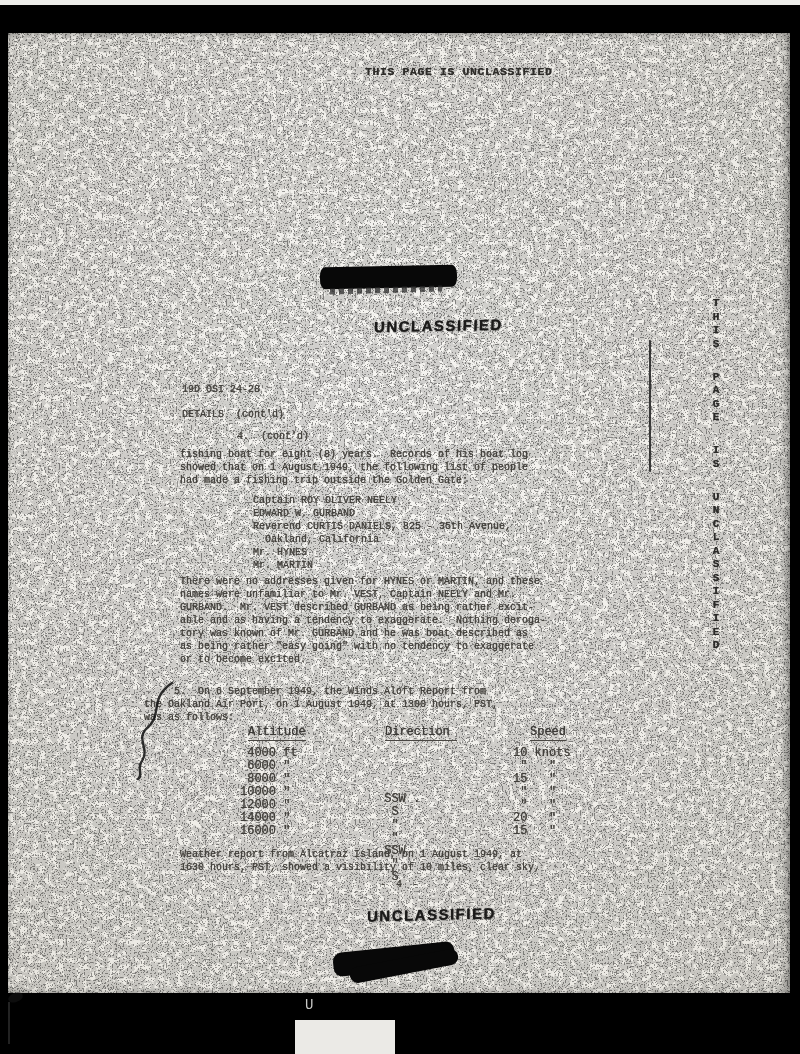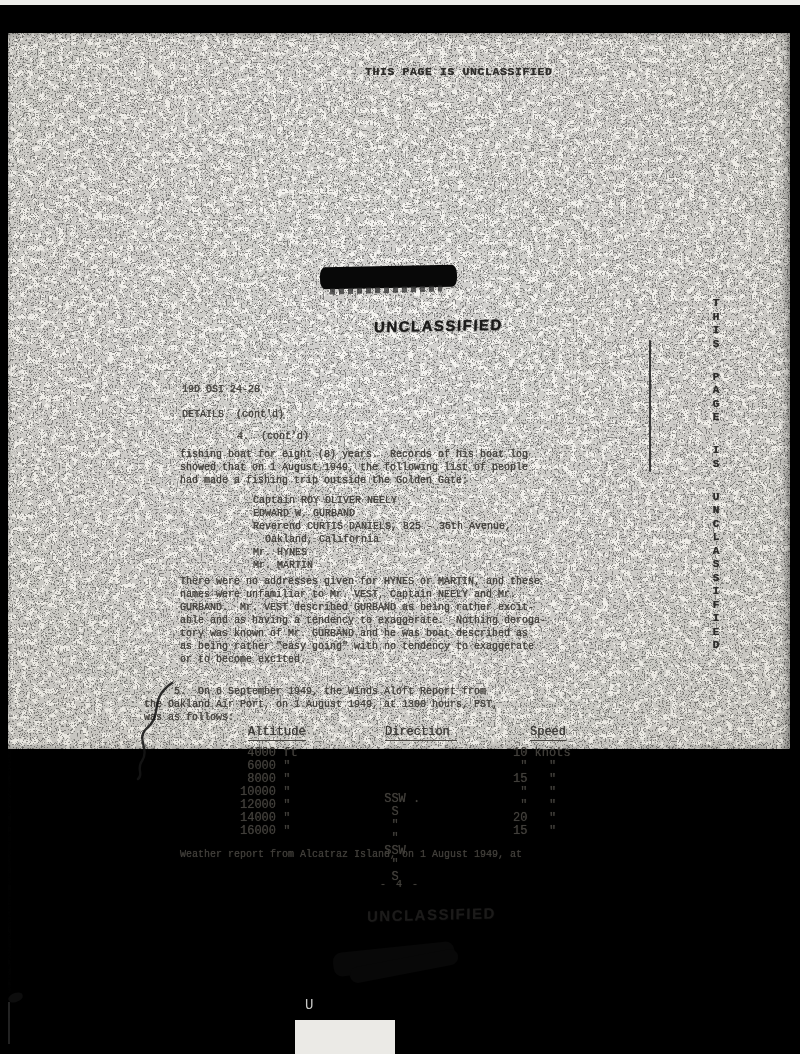--- a/index.html
+++ b/index.html
@@ -2,21 +2,21 @@
 <html><head>
 <meta charset="utf-8">
 <style>
   html,body{margin:0;padding:0;}
   body{
     width:800px;height:1054px;position:relative;overflow:hidden;
     background:#000;font-family:"Liberation Mono","DejaVu Sans Mono",monospace;
   }
   .top-white-strip{position:absolute;left:0;top:0;width:800px;height:5px;background:#ededea;}
   .page{
-    position:absolute;left:8px;top:33px;width:782px;height:716px;
+    position:absolute;left:8px;top:33px;width:782px;height:960px;
     background:radial-gradient(ellipse at 48% 42%, #f6f5f2 0%, #efede8 62%, #e7e5de 100%);
     box-shadow:inset -8px 0 10px -5px rgba(0,0,0,.38), inset 0 5px 8px -5px rgba(0,0,0,.3), inset 0 -4px 6px -4px rgba(0,0,0,.25);
   }
   .noise{position:absolute;left:0;top:0;pointer-events:none;}
   .tline{white-space:pre;color:#403e3a;font-size:10px;line-height:13px;
          text-shadow:0 0 .7px rgba(70,66,60,.9);}
   .block{position:absolute;}
   .banner-top{
     position:absolute;left:357px;top:32px;font-size:11.5px;font-weight:bold;
     letter-spacing:.6px;color:#2e2c29;white-space:pre;text-shadow:0 0 .8px rgba(40,40,40,.8);
@@ -175,20 +175,21 @@
       <div class="wt-row">
         <span class="wt-c wt-c0">16000 "</span>
         <span class="wt-c wt-c1">  S</span>
         <span class="wt-c wt-c2">15   "</span>
       </div>
     </div>
   </div>
 
   <div class="block para-weather">
     <div class="tline">Weather report from Alcatraz Island, on 1 August 1949, at</div>
+    <div class="tline">1630 hours, PST, showed a visibility of 10 miles, clear sky,</div>
   </div>
 
   <div class="tline block page-number">- 4 -</div>
 
   <div class="stamp stamp-bottom">UNCLASSIFIED</div>
 
   <div class="redaction redaction-2a"></div>
   <div class="redaction redaction-2b"></div>
 
   <div class="side-banner">THIS PAGE IS UNCLASSIFIED</div>

